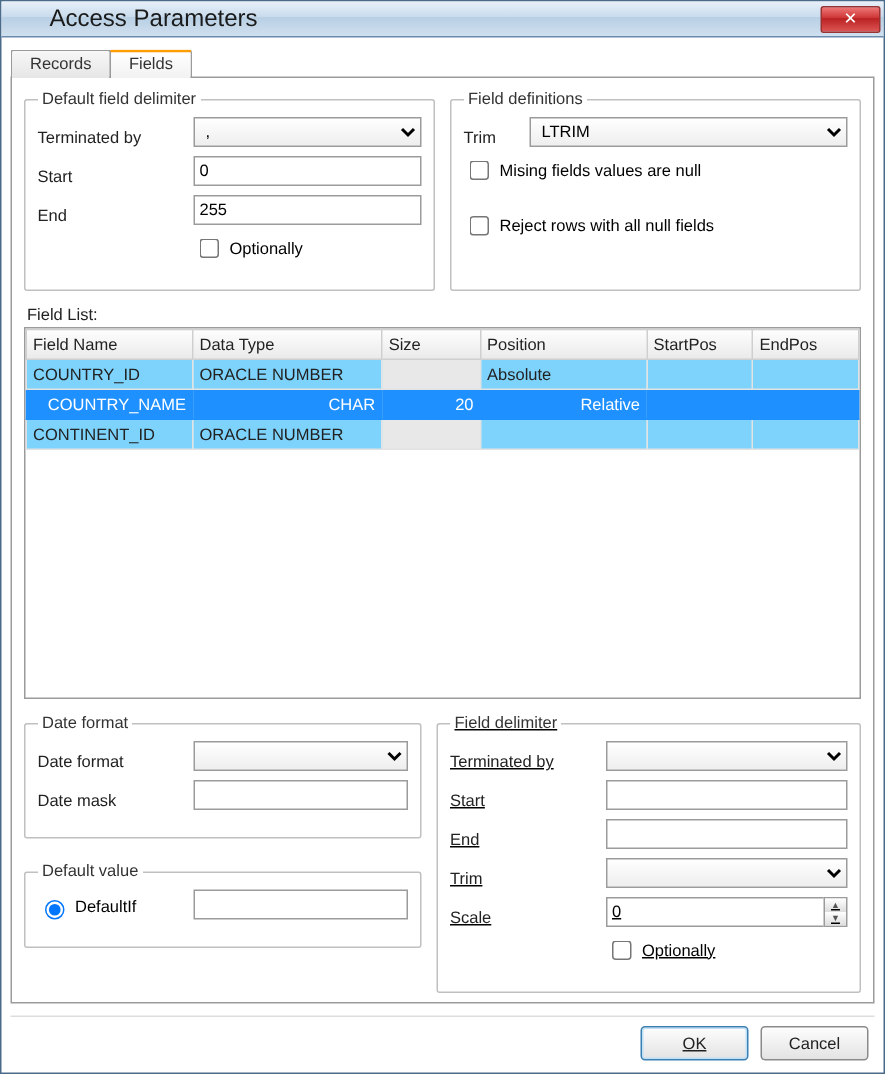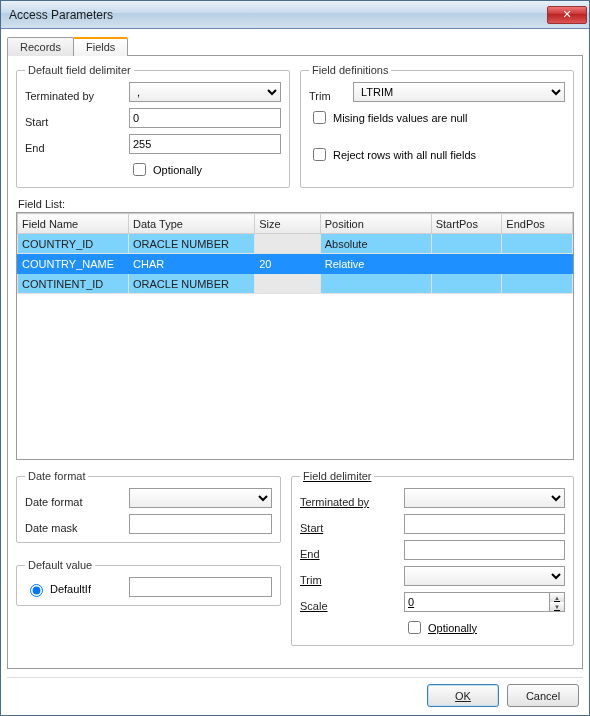--- a/index.html
+++ b/index.html
@@ -1,42 +1,42 @@
 <!DOCTYPE html>
 <html><head>
 <meta charset="utf-8">
 <style>
   * { box-sizing: border-box; font-family: "Segoe UI", Tahoma, sans-serif; font-size: 11px; }
   body { margin: 0; background: #fff; width: 590px; height: 716px; overflow: hidden; }
   .window { width: 590px; height: 716px; border: 1px solid #4a6b8a; background: #fff; display: flex; flex-direction: column; }
   .titlebar { height: 28px; background: linear-gradient(#e8f0f8, #c8dbed 45%, #b8cfe4 46%, #d0e0ef); display: flex; align-items: center; padding: 0 2px 0 8px; border-bottom: 1px solid #6a8aae; }
-  .titlebar .title { flex: 1; color: #1a1a1a; font-size: 12px; }
+  .titlebar .title { flex: 1; color: #1a1a1a; font-size: 16px; margin-left: 24px; }
   .close-btn { width: 40px; height: 18px; background: linear-gradient(#e77, #c33 45%, #b22 46%, #d55); border: 1px solid #933; border-radius: 2px; color: #fff; display: flex; align-items: center; justify-content: center; font-size: 10px; cursor: pointer; }
   .content { flex: 1; padding: 4px 6px 6px 6px; display: flex; flex-direction: column; }
   .tabs { display: flex; align-items: flex-end; height: 22px; }
   .tab { border: 1px solid #9b9b9b; border-bottom: none; padding: 3px 12px; background: linear-gradient(#f7f7f7,#e6e6e6); margin-right: -1px; position: relative; top: 1px; border-radius: 2px 2px 0 0; cursor: pointer; color: #333; }
   .tab.active { background: linear-gradient(#fff,#f2f2f2); z-index: 2; border-top: 2px solid #ff9c00; padding-top: 2px; }
   .tabpanel { border: 1px solid #9b9b9b; flex: 1; padding: 8px 8px 6px 8px; background: #fff; display: flex; flex-direction: column; }
   .row2 { display: flex; gap: 10px; }
-  fieldset { border: 1px solid #c0c0c0; border-radius: 2px; padding: 6px 8px 8px 8px; margin: 0; background: #fff; }
+  fieldset { border: 1px solid #c0c0c0; border-radius: 2px; padding: 6px 8px 18px 8px; margin: 0; background: #fff; }
   legend { color: #333; padding: 0 3px; }
   .col { display: flex; flex-direction: column; gap: 6px; }
   .frow { display: flex; align-items: flex-end; gap: 4px; }
   .frow label { width: 100px; color: #222; }
   .frow .ctrl { flex: 1; }
   select, input[type=text] { border: 1px solid #9b9b9b; background: #fff; height: 20px; padding: 1px 3px; width: 100%; }
   select { background: linear-gradient(#fff,#eee); }
   .checkbox { display: flex; align-items: center; gap: 4px; }
   .spacer6 { height: 6px; }
   .field-list-label { margin: 10px 0 2px 2px; color: #222; }
   .grid { border: 1px solid #9b9b9b; background: #fff; height: 248px; overflow: hidden; }
   .grid table { border-collapse: collapse; width: 100%; table-layout: fixed; }
   .grid th { background: linear-gradient(#fdfdfd,#eaeaea); border: 1px solid #cfcfcf; padding: 3px 4px; text-align: left; font-weight: normal; color: #222; height: 20px; }
   .grid td { border: 1px solid #e2e2e2; padding: 3px 4px; height: 20px; color: #222; background: #7dd3fc; }
-  .grid tr.selected td { background: #1e90ff; color: #fff; border-color: #1e90ff; }
+  .grid tr.selected td { background: #1e90ff; color: #fff; border-color: #1e90ff; text-align: right; }
   .grid td.grey { background: #e8e8e8; }
   .bottom { display: flex; gap: 10px; margin-top: 10px; }
   .leftcol { width: 265px; display: flex; flex-direction: column; gap: 16px; }
   .rightcol { flex: 1; text-decoration: underline; }
   .radio { display: flex; align-items: center; gap: 4px; }
   .disabled-input { background: #bcd3ef !important; }
   .spinner { display: flex; }
   .spinner input { flex: 1; border-right: none; }
   .spin-btns { display: flex; flex-direction: column; border: 1px solid #9b9b9b; }
   .spin-btns button { width: 14px; height: 9px; border: none; background: linear-gradient(#fff,#ddd); font-size: 6px; line-height: 6px; padding: 0; color: #555; cursor: pointer; }

